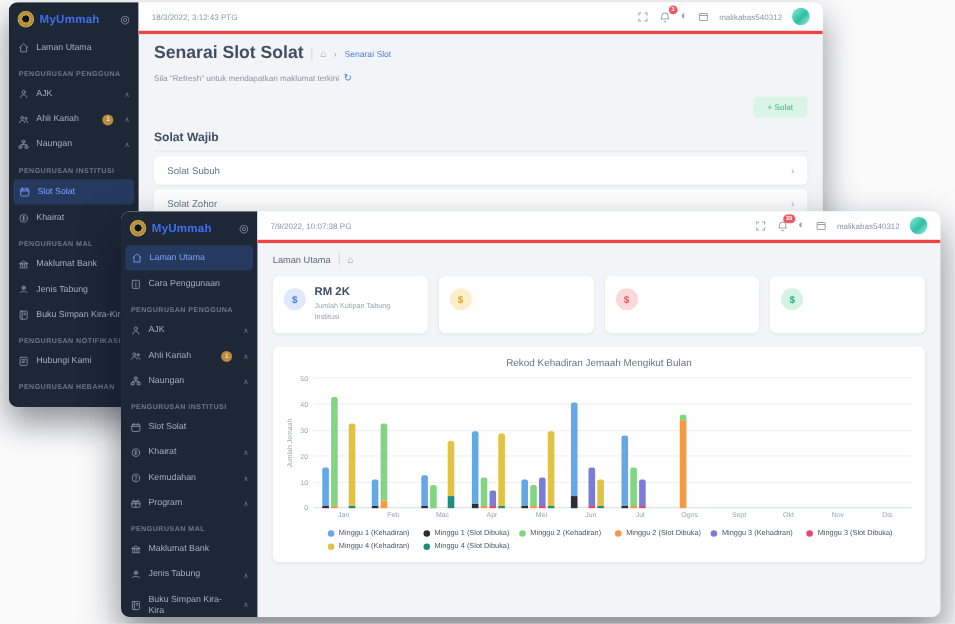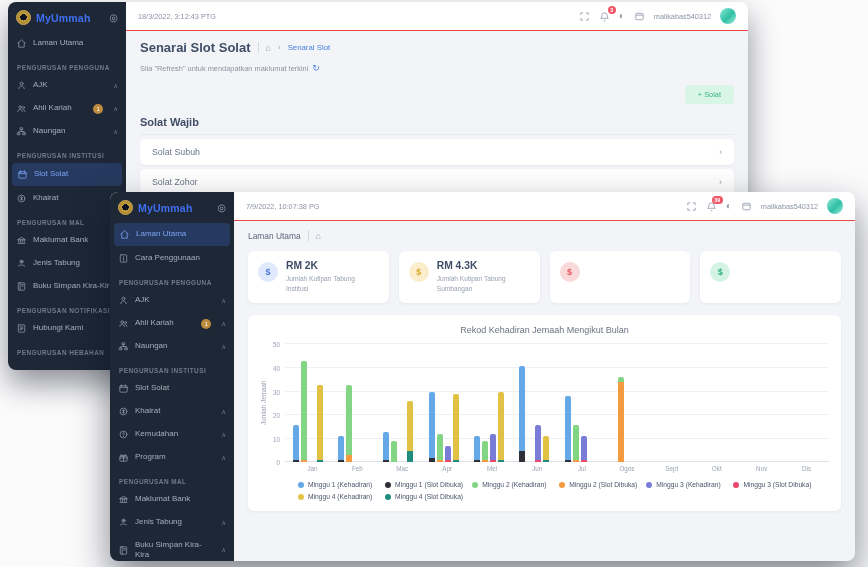--- a/index.html
+++ b/index.html
@@ -26,35 +26,35 @@
   .nav-item .nlabel { line-height:1.3; }
   .nav-item.active { background:#263a5f; border-radius:4px; margin:1px 4px; padding:6px 5px; color:#7da2f5; }
   .nav-item.active .nicon { color:#7da2f5; }
   .nav-badge { margin-left:auto; background:#bd8b3e; color:#fff; font-size:6px; min-width:10px; height:10px; border-radius:50%;
                display:flex; align-items:center; justify-content:center; }
   .nav-caret { margin-left:auto; color:#6f7a8c; font-size:6.5px; }
   .nav-badge + .nav-caret { margin-left:4px; }
 
   
   .main { flex:1; display:flex; flex-direction:column; min-width:0; }
-  .topbar { height:29px; background:#fff; border-bottom:1px solid #ef4444; display:flex; align-items:center; gap:9px; padding:0 12px; flex-shrink:0; }
+  .topbar { height:29px; background:#fff; border-bottom:3px solid #ef4444; display:flex; align-items:center; gap:9px; padding:0 12px; flex-shrink:0; }
   .timestamp { font-size:7.3px; color:#8b93a3; }
   .spacer { flex:1; }
   .tb-icon { color:#9aa2b1; position:relative; display:flex; align-items:center; cursor:pointer; }
   .tb-icon svg { width:11px; height:11px; display:block; }
   .tb-glyph { font-size:10px; line-height:1; }
   .bell-badge { position:absolute; top:-5px; right:-6px; background:#ef5666; color:#fff; border-radius:6px; font-size:5.3px; padding:1px 2.5px; font-weight:bold; }
   .username { font-size:7.3px; color:#8b93a3; }
   .avatar { width:16px; height:16px; border-radius:50%; background:linear-gradient(135deg,#8fe9d8 0%,#2fbfa5 55%,#a5efe0 100%); cursor:pointer; }
 
   .content { padding:9px 14px; flex:1; overflow:hidden; }
 
   
   .title-row { display:flex; align-items:center; gap:7px; }
-  .page-title { font-size:13px; font-weight:bold; color:#3f4d67; }
+  .page-title { font-size:16px; font-weight:bold; color:#3f4d67; }
   .v-div { width:1px; height:11px; background:#d4d8e0; }
   .bc-home { color:#8b93a3; font-size:9px; }
   .bc-sep { color:#9aa2b1; font-size:8px; }
   .bc-link { color:#4680e0; font-size:7.8px; }
   .refresh-note { margin-top:8px; font-size:7.4px; color:#8b93a3; display:flex; align-items:center; gap:4px; }
   .refresh-glyph { color:#4680e0; font-size:9px; cursor:pointer; }
   .toggle-row { margin-top:8px; display:flex; align-items:center; gap:7px; }
   .toggle { width:25px; height:13px; border-radius:7px; background:#2fce89; position:relative; cursor:pointer; }
   .toggle-knob { position:absolute; right:1.5px; top:1.5px; width:10px; height:10px; border-radius:50%; background:#fff; }
   .toggle-label { font-size:7.8px; font-weight:bold; color:#3f4d67; }
@@ -439,24 +439,20 @@
       <div class="cards-row" id="cards-row">
           <div class="stat-card">
             <span class="stat-icon" style="background: rgb(223, 233, 251); color: rgb(74, 125, 216);">$</span>
             <div>
               <div class="stat-value">RM 2K</div>
               <div class="stat-label">Jumlah Kutipan Tabung Institusi</div>
             </div>
           </div>
           <div class="stat-card">
             <span class="stat-icon" style="background: rgb(251, 238, 205); color: rgb(217, 166, 46);">$</span>
-            <div>
-              <div class="stat-value">RM 4.3K</div>
-              <div class="stat-label">Jumlah Kutipan Tabung Sumbangan</div>
-            </div>
           </div>
           <div class="stat-card">
             <span class="stat-icon" style="background: rgb(249, 217, 217); color: rgb(226, 92, 92);">$</span>
           </div>
           <div class="stat-card">
             <span class="stat-icon" style="background: rgb(212, 243, 230); color: rgb(47, 174, 125);">$</span>
           </div>
         </div>
 
       <div class="chart-card">

